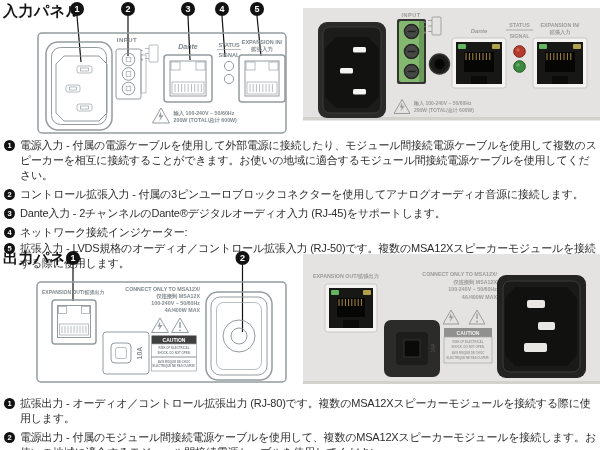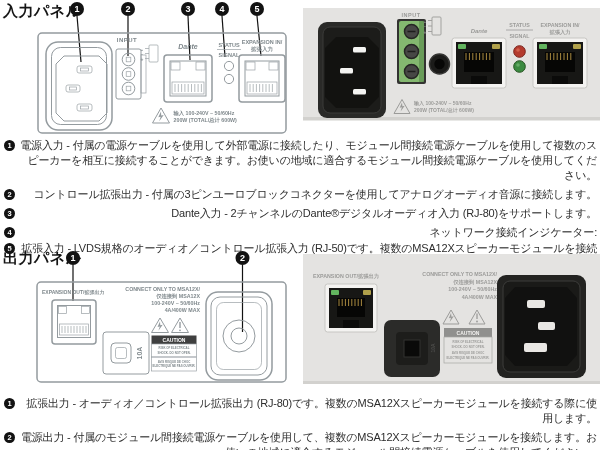--- a/index.html
+++ b/index.html
@@ -13,21 +13,21 @@
   .ln3{fill:none;stroke:#9aa1a5;stroke-width:.7;}
   .dtx{fill:#7f888c;font-weight:bold;}
   .ptx{fill:#9b9b99;font-weight:bold;}
   .cotx{fill:#fff;font-size:9px;font-weight:bold;text-anchor:middle;}
   .co{fill:#121212;}
   .coln{stroke:#121212;stroke-width:1.2;fill:none;}
   .plist{position:absolute;left:4px;width:593px;font-size:11px;line-height:15px;color:#2d2d2d;letter-spacing:-.2px;}
   .pitem{display:flex;gap:5px;margin-bottom:4px;}
   .pitem.m0{margin-bottom:1px;}
   .pnum{flex:0 0 11px;width:11px;height:11px;border-radius:50%;background:#121212;color:#fff;font-size:7.5px;font-weight:bold;display:flex;align-items:center;justify-content:center;margin-top:2px;}
-  .ptext{flex:1;text-align:right;}
+  .ptext{flex:1;}
 </style>
 </head>
 <body>
 
 <div class="page">
 
   <div class="sec-heading" style="top:2px;">入力パネル</div>
 
   <svg style="top:0;" width="600" height="138" viewBox="0 0 600 138">
 
@@ -203,25 +203,25 @@
     </g>
   </svg>
 
   <div class="plist" style="top:138px;">
     <div class="pitem">
       <span class="pnum">1</span>
       <span class="ptext">電源入力 - 付属の電源ケーブルを使用して外部電源に接続したり、モジュール間接続電源ケーブルを使用して複数のスピーカーを相互に接続することができます。お使いの地域に適合するモジュール間接続電源ケーブルを使用してください。</span>
     </div>
     <div class="pitem">
       <span class="pnum">2</span>
-      <span class="ptext">コントロール拡張出力 - 付属の3ピンユーロブロックコネクターを使用してアナログオーディオ音源に接続します。</span>
+      <span class="ptext">コントロール拡張入力 - 付属の3ピンユーロブロックコネクターを使用してアナログオーディオ音源に接続します。</span>
     </div>
     <div class="pitem">
       <span class="pnum">3</span>
-      <span class="ptext">Dante入力 - 2チャンネルのDante®デジタルオーディオ入力 (RJ-80)をサポートします。</span>
+      <span class="ptext">Dante入力 - 2チャンネルのDante®デジタルオーディオ入力 (RJ-45)をサポートします。</span>
     </div>
     <div class="pitem m0">
       <span class="pnum">4</span>
       <span class="ptext">ネットワーク接続インジケーター:</span>
     </div>
     <div class="pitem">
       <span class="pnum">5</span>
       <span class="ptext">拡張入力 - LVDS規格のオーディオ／コントロール拡張入力 (RJ-50)です。複数のMSA12Xスピーカーモジュールを接続する際に使用します。</span>
     </div>
   </div>

